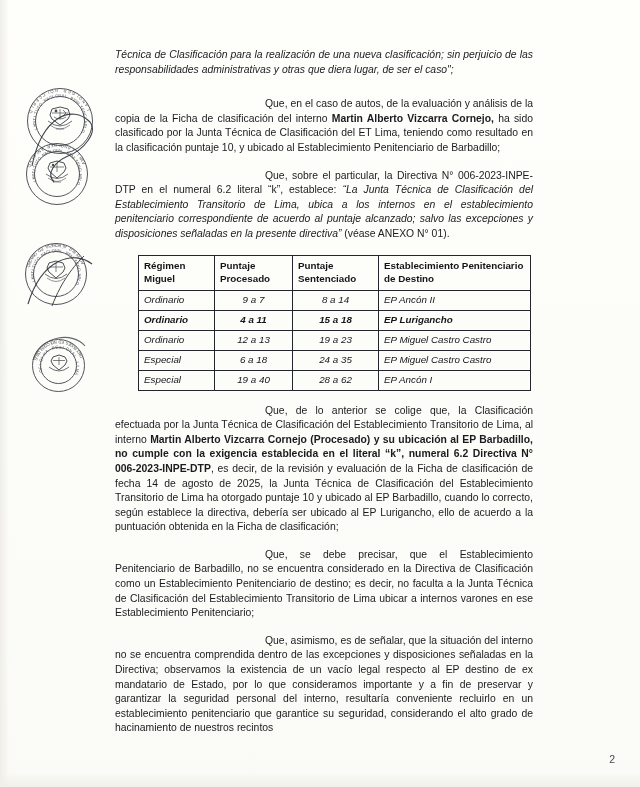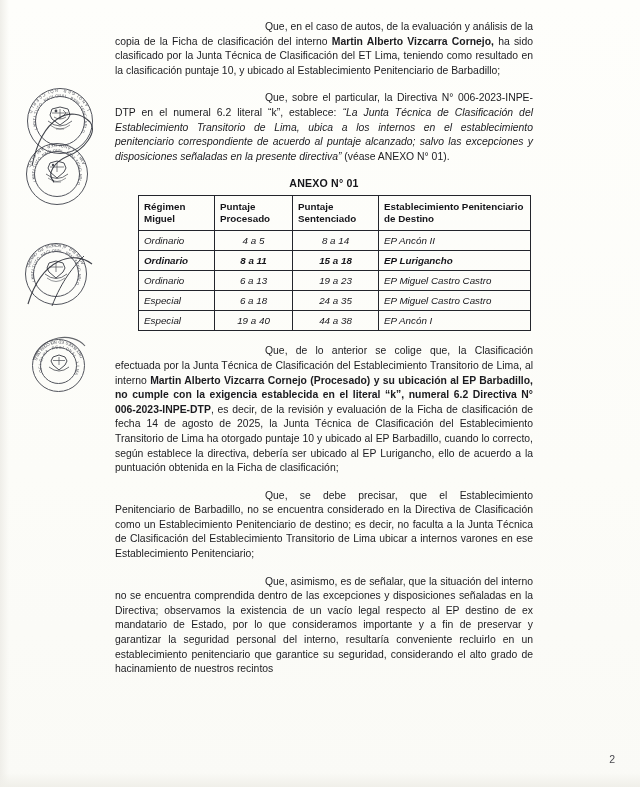--- a/index.html
+++ b/index.html
@@ -451,72 +451,72 @@
           <span style="transform: rotate(232.5deg) translate(0px, 21.5px);">I</span>
           <span style="transform: rotate(238.333deg) translate(0px, 21.5px);">D</span>
           <span style="transform: rotate(244.167deg) translate(0px, 21.5px);">A</span>
           <span style="transform: rotate(250deg) translate(0px, 21.5px);">D</span>
         </div>
     </div>
   </div>
 
   <div class="content">
 
+    <p class="para italic" style="margin-top:48px;"><i>Técnica de Clasificación para la realización de una nueva clasificación; sin perjuicio de las responsabilidades administrativas y otras que diera lugar, de ser el caso";</i></p>
 
     <p class="para" style="margin-top:20px;"><span class="ind"></span>Que, en el caso de autos, de la evaluación y análisis de la copia de la Ficha de clasificación del interno <b>Martin Alberto Vizcarra Cornejo,</b> ha sido clasificado por la Junta Técnica de Clasificación del ET Lima, teniendo como resultado en la clasificación puntaje 10, y ubicado al Establecimiento Penitenciario de Barbadillo;</p>
 
     <p class="para"><span class="ind"></span>Que, sobre el particular, la Directiva N° 006-2023-INPE-DTP en el numeral 6.2 literal “k”, establece: <i>“La Junta Técnica de Clasificación del Establecimiento Transitorio de Lima, ubica a los internos en el establecimiento penitenciario correspondiente de acuerdo al puntaje alcanzado; salvo las excepciones y disposiciones señaladas en la presente directiva”</i> (véase ANEXO N° 01).</p>
 
-    <div class="anexo-title">ANEXO N° 01</div>
 
     <div class="anexo-table-wrap">
       <table class="anexo">
         <colgroup>
             <col class="c1">
             <col class="c2">
             <col class="c3">
             <col class="c4">
           </colgroup>
         <thead>
           <tr>
             <th>Régimen Miguel</th>
             <th>Puntaje Procesado</th>
             <th>Puntaje Sentenciado</th>
             <th>Establecimiento Penitenciario de Destino</th>
           </tr>
         </thead>
         <tbody>
             <tr>
               <td>Ordinario</td>
-              <td class="c">4 a 5</td>
+              <td class="c">9 a 7</td>
               <td class="c">8 a 14</td>
               <td>EP Ancón II</td>
             </tr>
             <tr class="hl">
               <td>Ordinario</td>
-              <td class="c">8 a 11</td>
+              <td class="c">4 a 11</td>
               <td class="c">15 a 18</td>
               <td>EP Lurigancho</td>
             </tr>
             <tr>
               <td>Ordinario</td>
-              <td class="c">6 a 13</td>
+              <td class="c">12 a 13</td>
               <td class="c">19 a 23</td>
               <td>EP Miguel Castro Castro</td>
             </tr>
             <tr>
               <td>Especial</td>
               <td class="c">6 a 18</td>
               <td class="c">24 a 35</td>
               <td>EP Miguel Castro Castro</td>
             </tr>
             <tr>
               <td>Especial</td>
               <td class="c">19 a 40</td>
-              <td class="c">44 a 38</td>
+              <td class="c">28 a 62</td>
               <td>EP Ancón I</td>
             </tr>
           </tbody>
       </table>
     </div>
 
     <p class="para" style="margin-top:13px;"><span class="ind"></span>Que, de lo anterior se colige que, la Clasificación efectuada por la Junta Técnica de Clasificación del Establecimiento Transitorio de Lima, al interno <b>Martin Alberto Vizcarra Cornejo (Procesado) y su ubicación al EP Barbadillo, no cumple con la exigencia establecida en el literal “k”, numeral 6.2 Directiva N° 006-2023-INPE-DTP</b>, es decir, de la revisión y evaluación de la Ficha de clasificación de fecha 14 de agosto de 2025, la Junta Técnica de Clasificación del Establecimiento Transitorio de Lima ha otorgado puntaje 10 y ubicado al EP Barbadillo, cuando lo correcto, según establece la directiva, debería ser ubicado al EP Lurigancho, ello de acuerdo a la puntuación obtenida en la Ficha de clasificación;</p>
 
     <p class="para"><span class="ind"></span>Que, se debe precisar, que el Establecimiento Penitenciario de Barbadillo, no se encuentra considerado en la Directiva de Clasificación como un Establecimiento Penitenciario de destino; es decir, no faculta a la Junta Técnica de Clasificación del Establecimiento Transitorio de Lima ubicar a internos varones en ese Establecimiento Penitenciario;</p>
 

